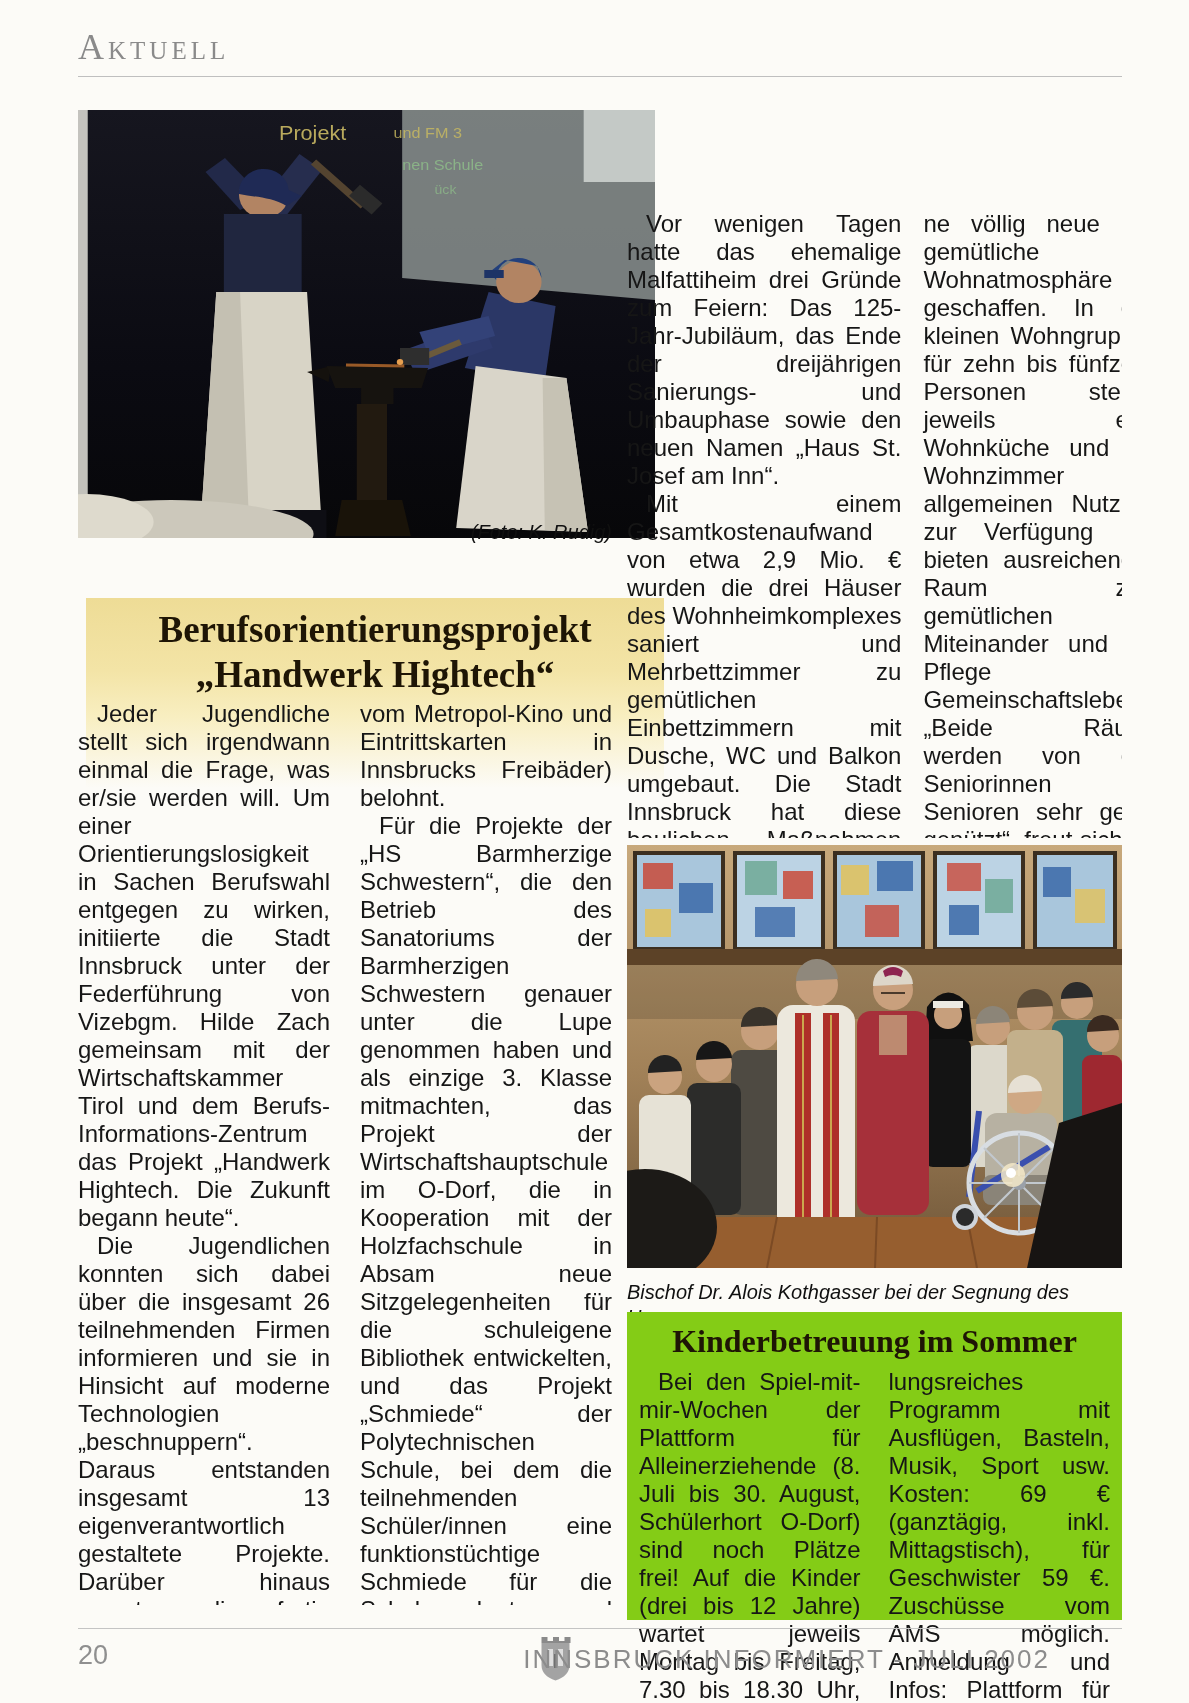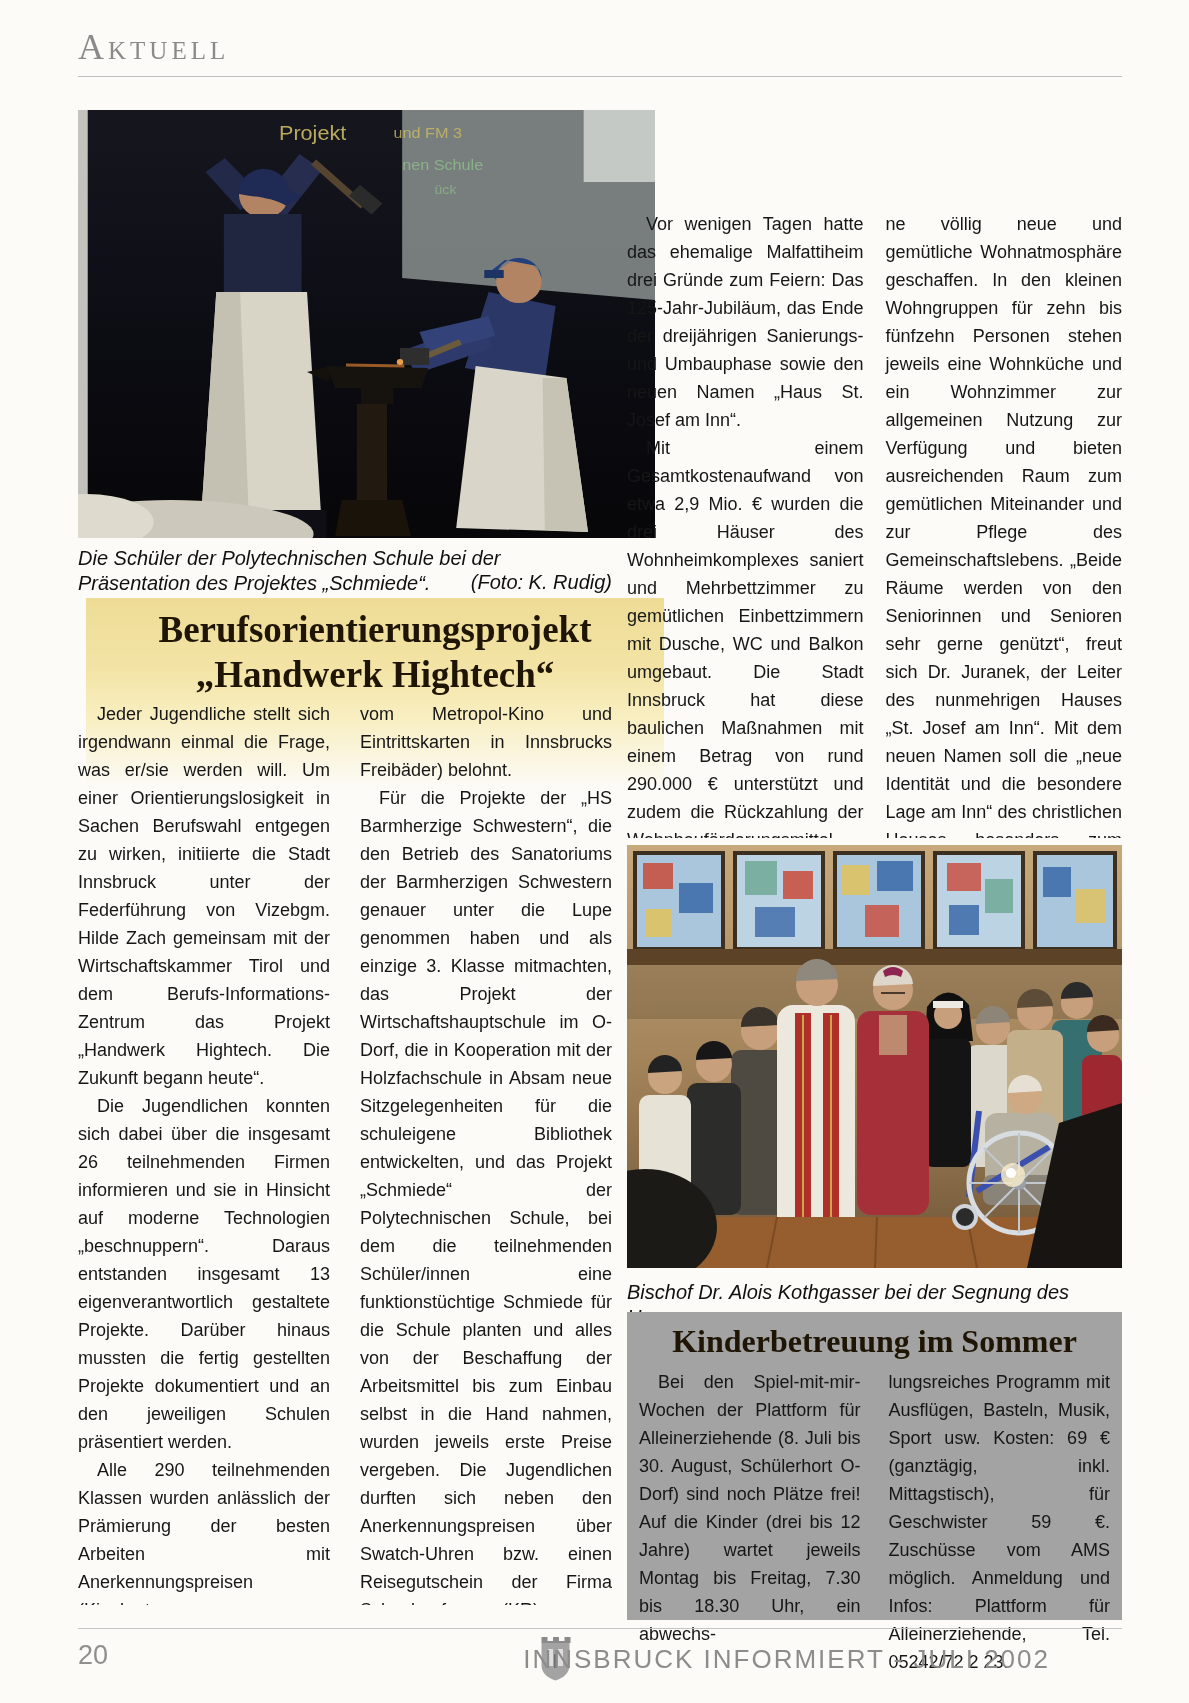--- a/index.html
+++ b/index.html
@@ -32,25 +32,25 @@
   .headline{font-family:"Liberation Serif","DejaVu Serif",serif;font-weight:bold;
             text-align:center;color:#1e1505;margin:0;}
   .panel1 .headline{font-size:37px;line-height:45px;padding-top:9px;}
   .panel2 .headline{font-size:34px;line-height:41px;padding-top:8px;}
 
   
   .cols{position:absolute;display:flex;overflow:hidden;}
   .cols .col{flex:1;}
   .left-cols{left:78px;top:700px;width:534px;height:905px;gap:30px;}
   .right-cols{left:627px;top:210px;width:495px;height:628px;gap:22px;}
-  .col p{margin:0;font-size:18px;line-height:28px;text-align:justify;color:#161616;}
+  .col p{margin:0;font-size:24px;line-height:28px;text-align:justify;color:#161616;}
   .col p.ind{text-indent:19px;}
 
   
-  .kinder{position:absolute;left:627px;top:1312px;width:495px;height:308px;background:#a3a3a3;
+  .kinder{position:absolute;left:627px;top:1312px;width:495px;height:308px;background:#84cc16;
           box-sizing:border-box;padding:8px 12px 0 12px;}
   .kinder .headline{font-size:32px;line-height:42px;margin-bottom:6px;}
   .kinder-cols{display:flex;gap:28px;}
   .kinder-cols .col{flex:1;}
 
   
   .footer-rule{position:absolute;left:78px;top:1628px;width:1044px;height:1px;background:#c4c4c4;}
   .page-number{position:absolute;left:78px;top:1640px;font-size:27px;color:#8f8f8f;}
   .crest{position:absolute;left:540px;top:1634px;width:31px;height:48px;}
   .issue{position:absolute;right:139px;top:1644px;font-size:26px;letter-spacing:2px;color:#8c8c8c;}
@@ -113,21 +113,20 @@
         <line x1="248" y1="255" x2="302" y2="256" stroke="#c9752f" stroke-width="3" opacity="0.75"></line>
         <circle cx="298" cy="252" r="3" fill="#e8a050"></circle>
         <rect x="258" y="294" width="28" height="98" fill="#221a10"></rect>
         <polygon points="244,390 300,390 308,426 238,426" fill="#191309"></polygon>
       </g>
       <ellipse cx="86" cy="424" rx="132" ry="34" fill="#ccc8bb"></ellipse>
       <ellipse cx="8" cy="412" rx="62" ry="28" fill="#dedacd"></ellipse>
     </svg>
   </figure>
   <figcaption class="cap cap1" style="position:absolute">
-    <span>Die Schüler der Polytechnischen Schule bei der Präsentation des Projektes „Schmiede“.</span>
     <span class="credit">(Foto: K. Rudig)</span>
   </figcaption>
 
   <div class="panel panel1">
     <h2 class="headline">
       <span>Berufsorientierungsprojekt</span><br>
       <span>„Handwerk Hightech“</span>
     </h2>
   </div>
 

